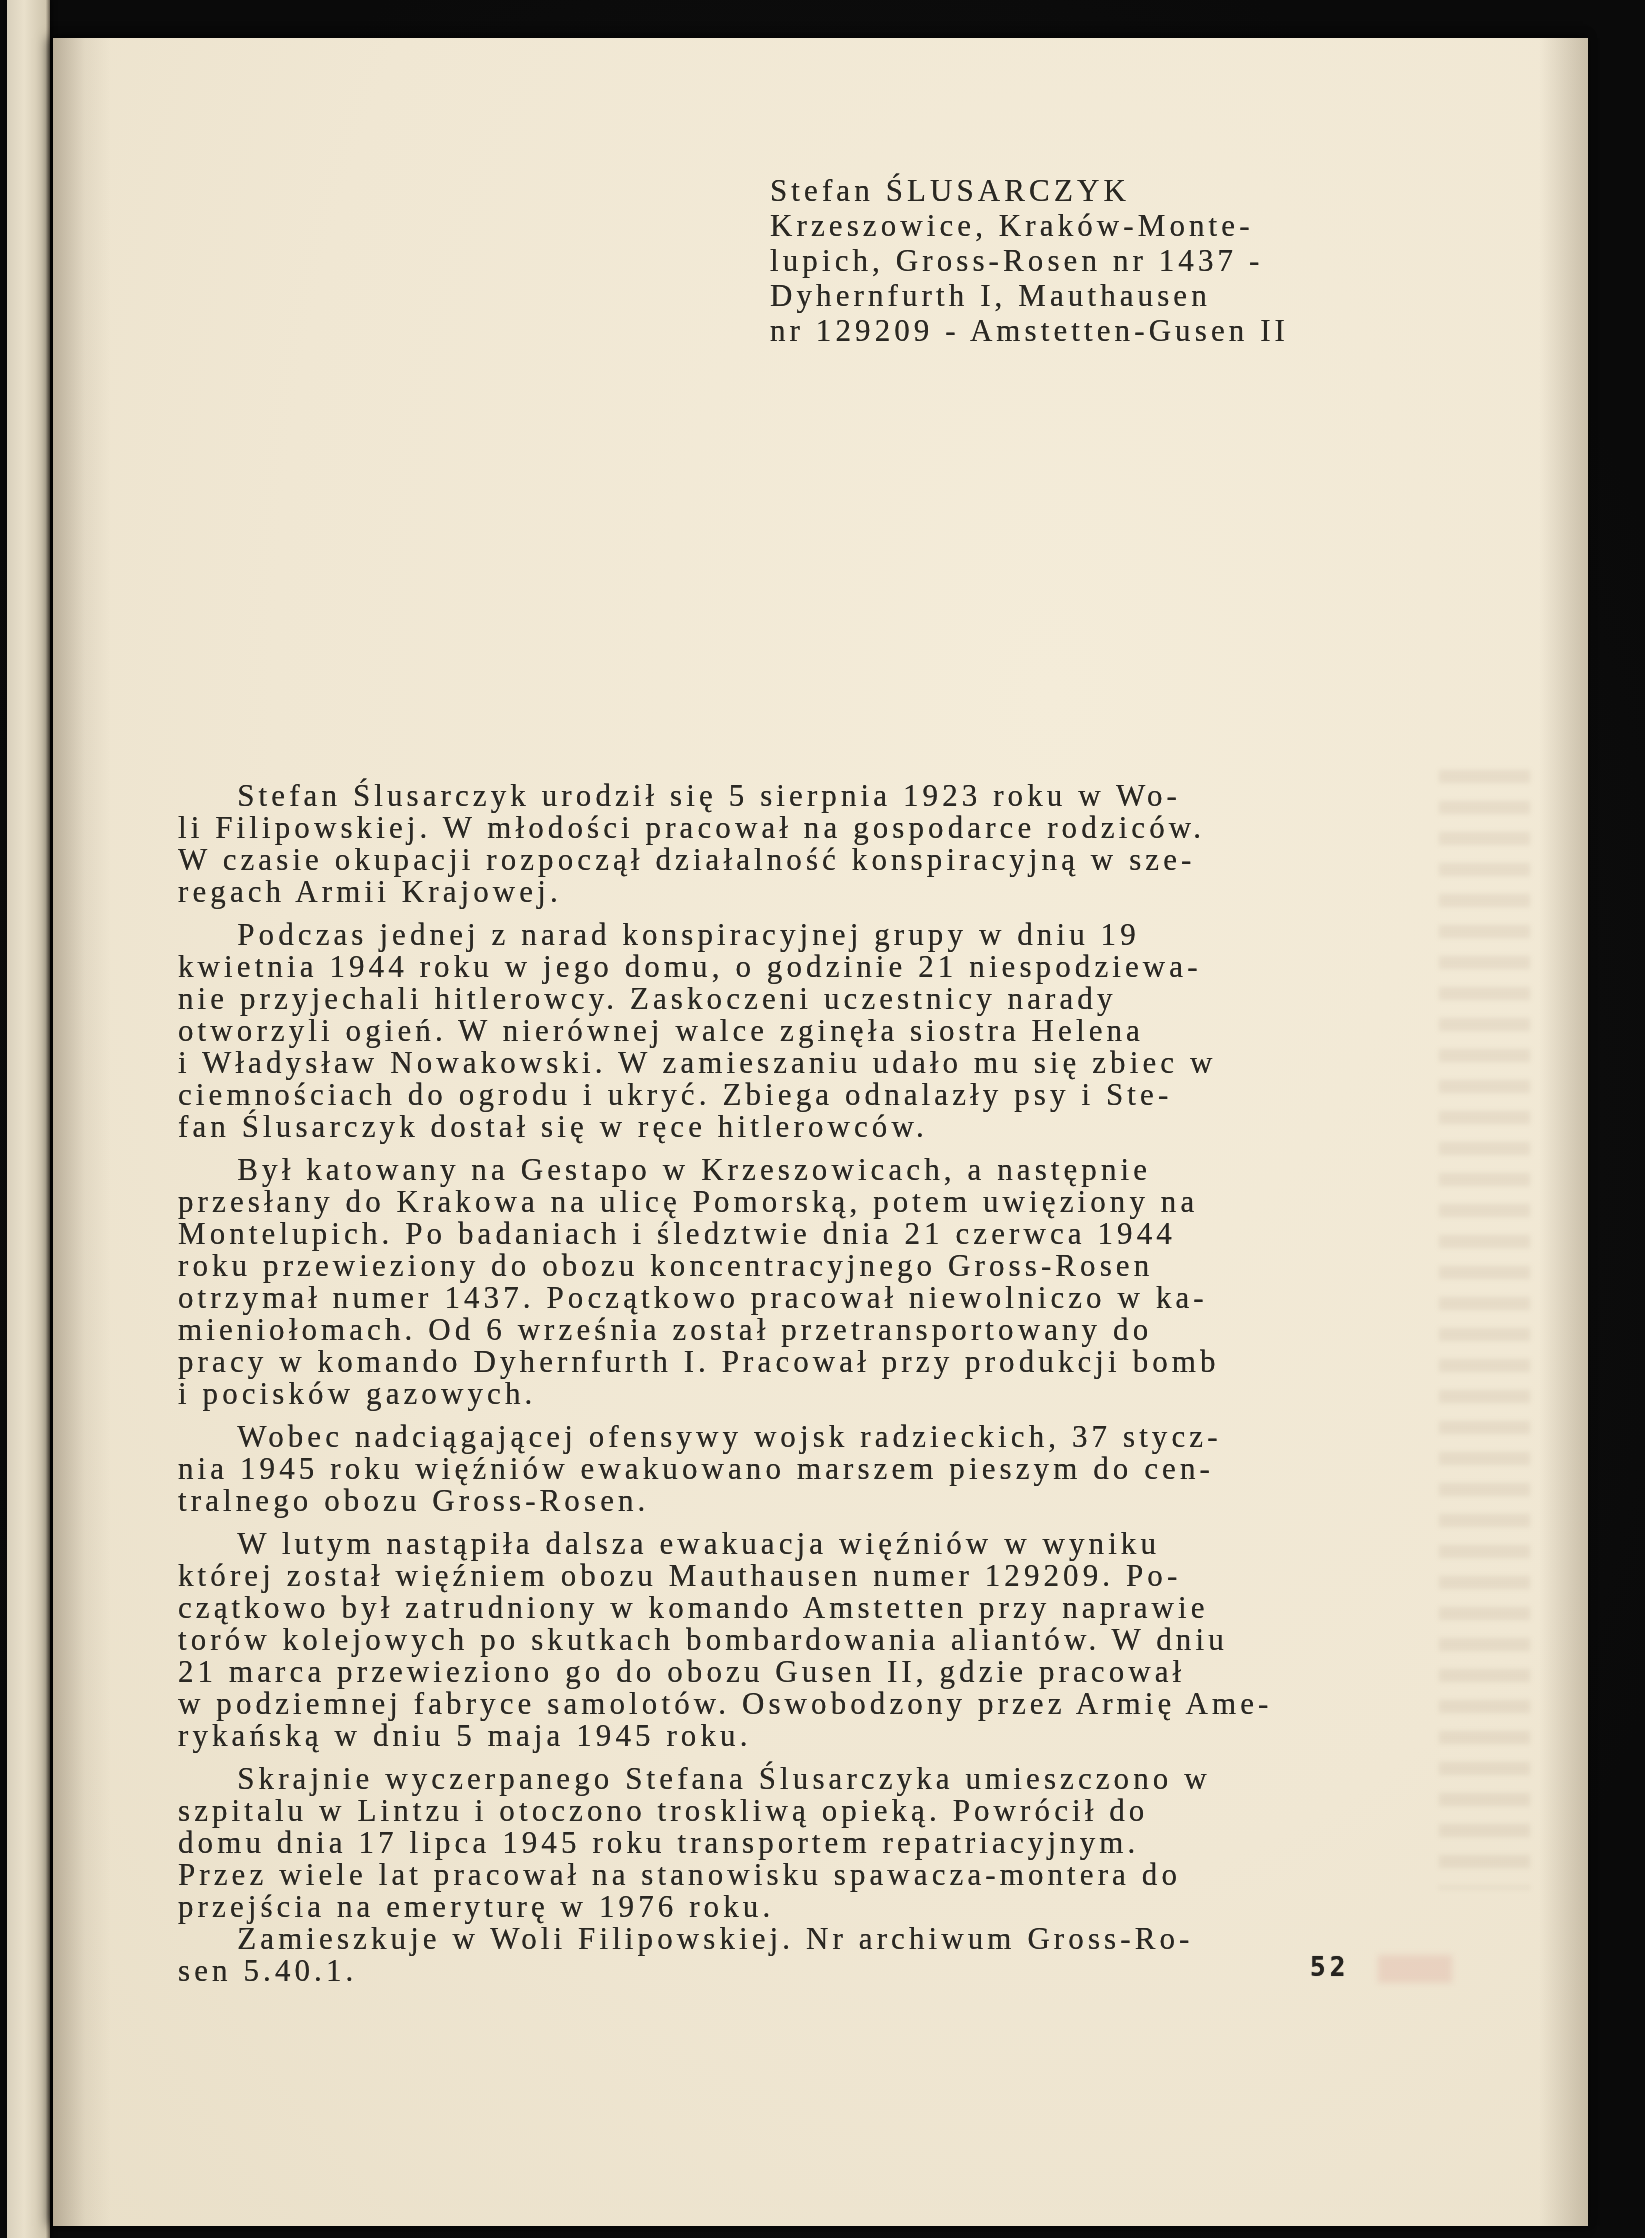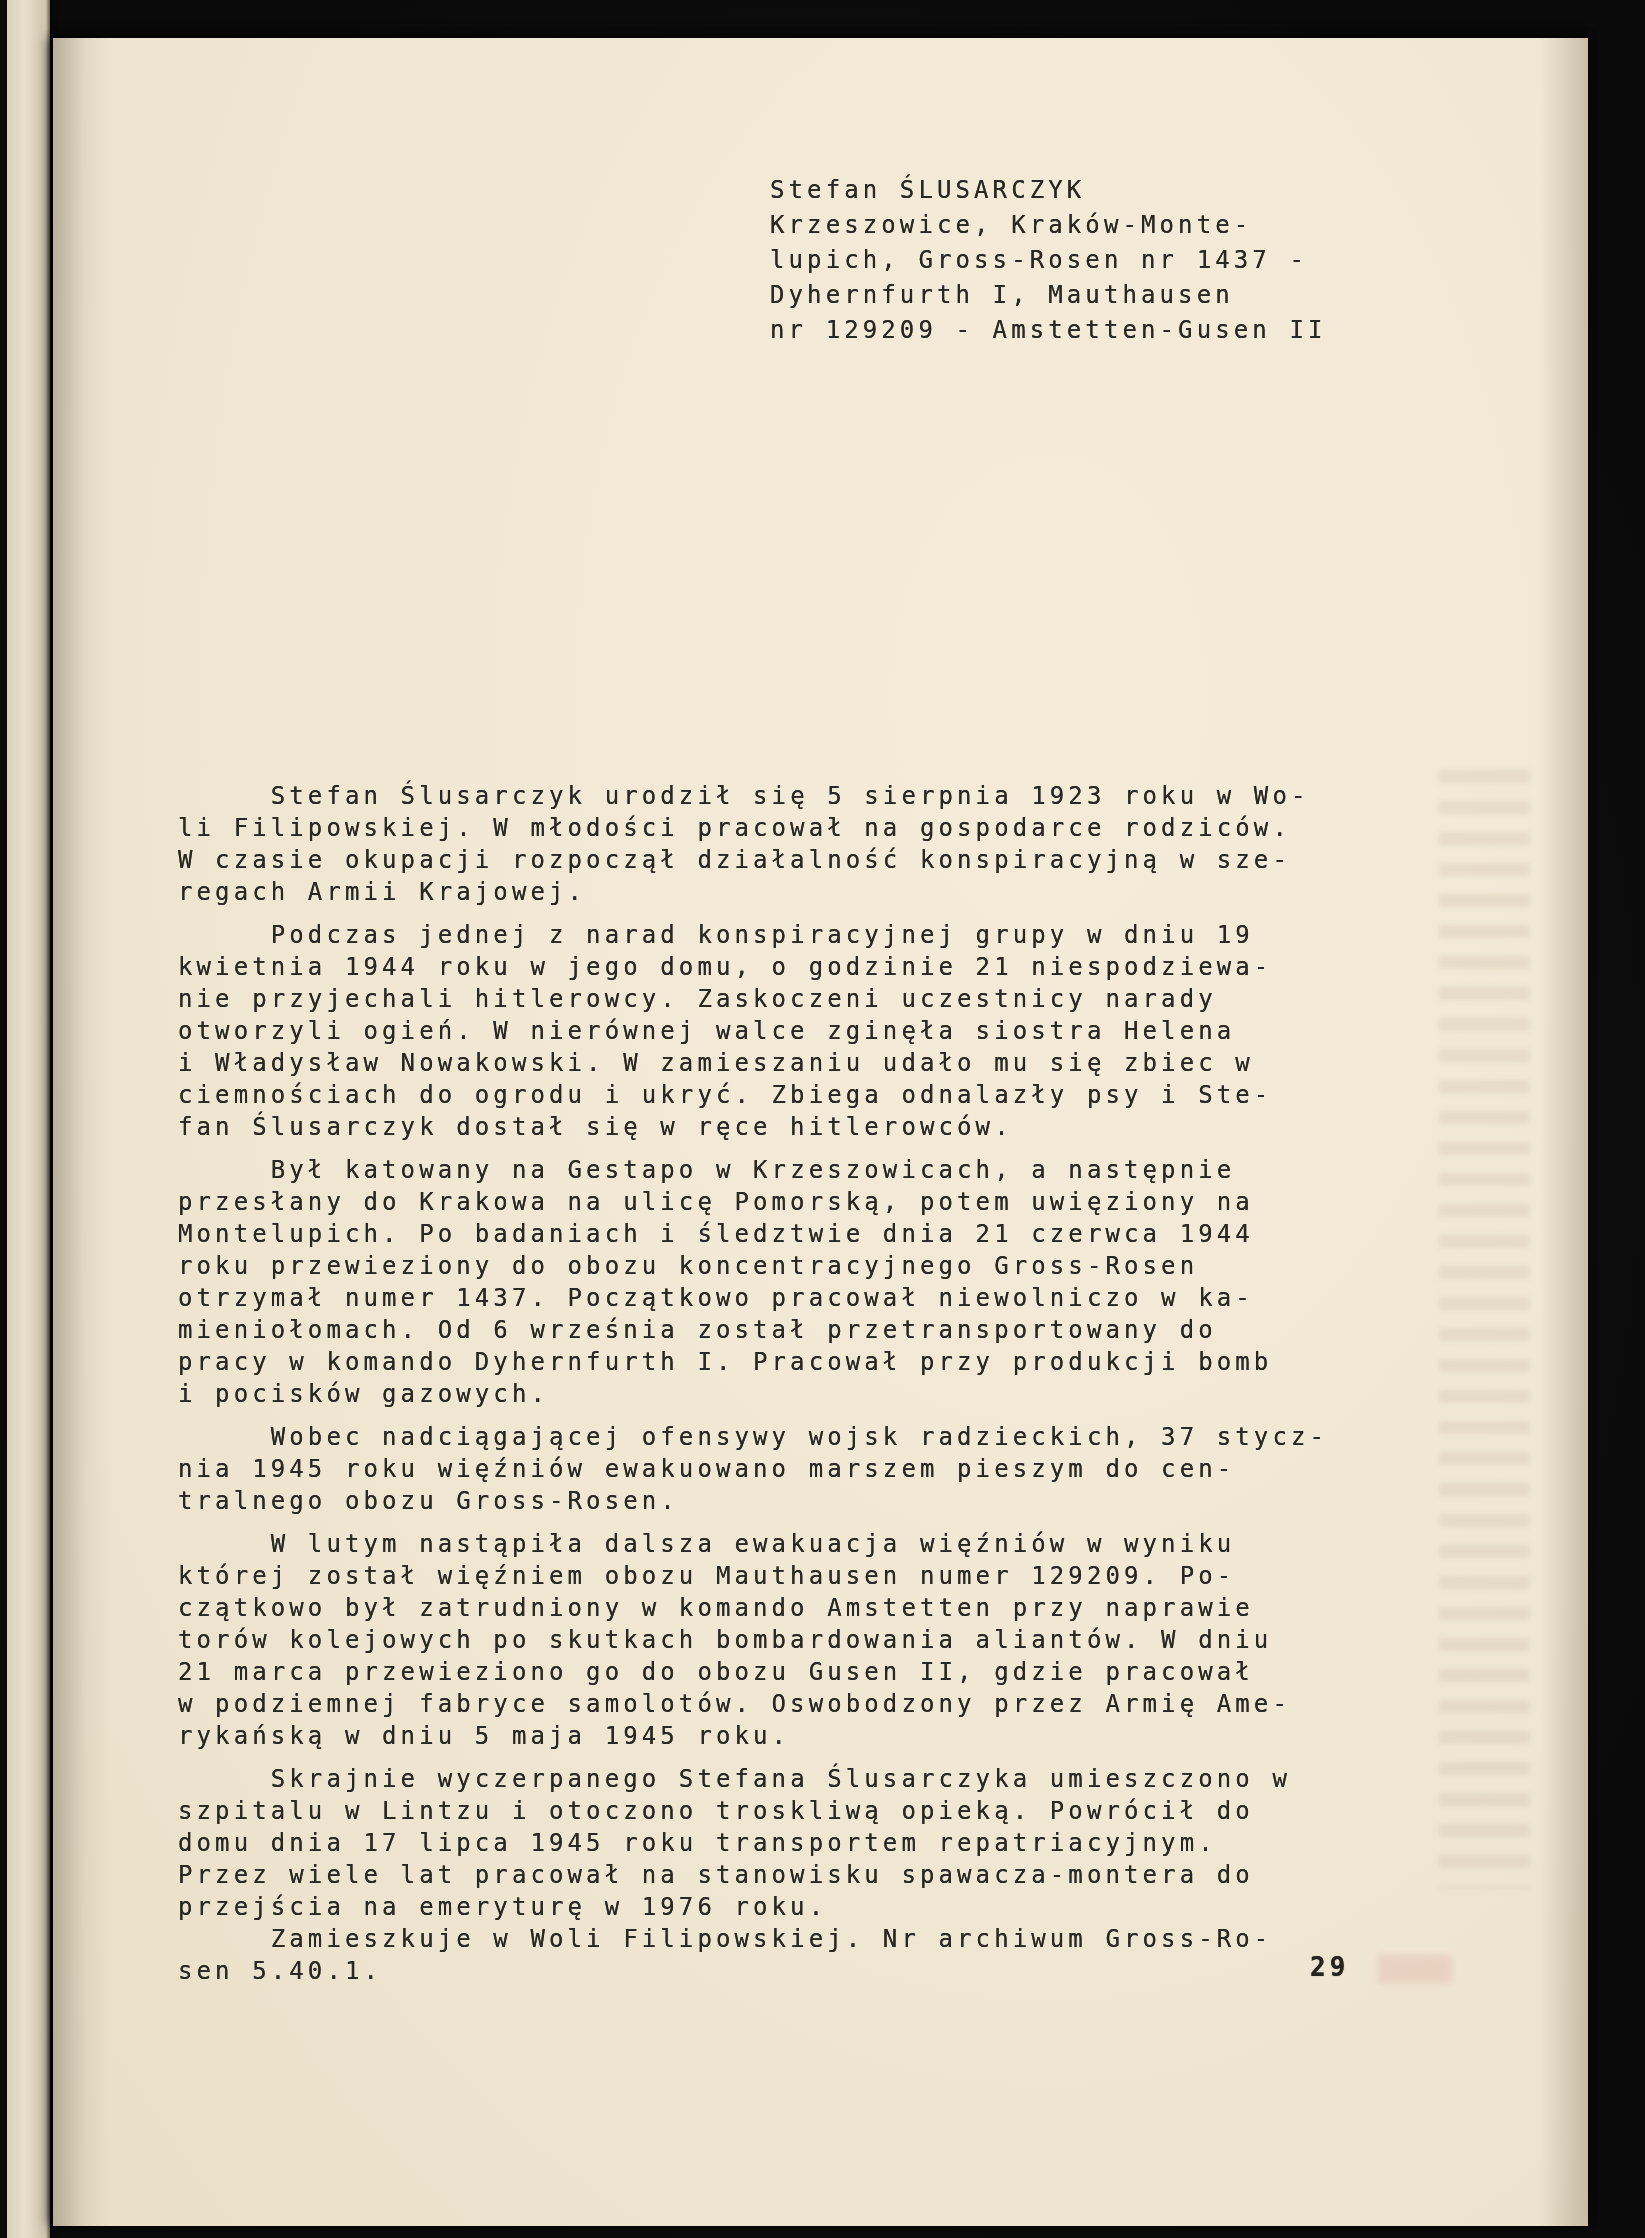--- a/index.html
+++ b/index.html
@@ -54,24 +54,25 @@
   .page::after {
     content: "";
     position: absolute;
     right: 0; top: 0; bottom: 0;
     width: 49px;
     background: linear-gradient(to left, rgba(110,95,70,0.30), transparent);
     pointer-events: none;
   }
   .typewriter {
     color: #2a2823;
-    font-size: 24px;
+    font-size: 31px;
     letter-spacing: 4.1px;
     text-shadow: 0 0 0.6px rgba(42,40,35,0.85);
     white-space: pre-wrap;
+    font-family: Liberation Serif, serif;
   }
   .header-block {
     position: absolute;
     left: 717px;
     top: 135px;
     line-height: 35px;
   }
   .body-text {
     position: absolute;
     left: 114px;
@@ -170,17 +171,17 @@
 Przez wiele lat pracował na stanowisku spawacza-montera do
 przejścia na emeryturę w 1976 roku.
      Zamieszkuje w Woli Filipowskiej. Nr archiwum Gross-Ro-
 sen 5.40.1.</p>
     </div>
 
     <div class="bleed"></div>
 
     <div class="stamp-remnant"></div>
 
-    <div class="page-number">29</div>
+    <div class="page-number">52</div>
 
   </div>
 </div>
 
 
 </body></html>

